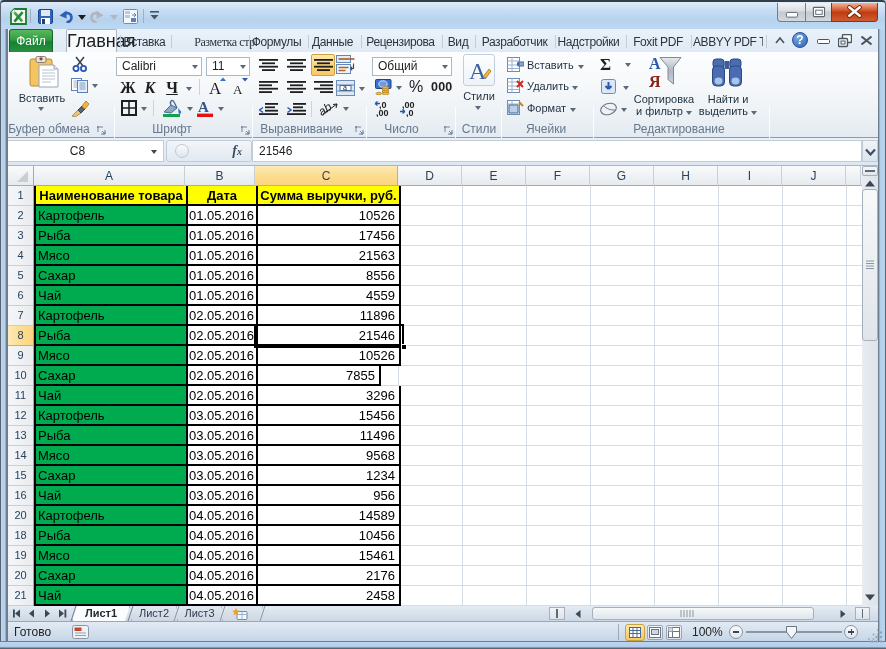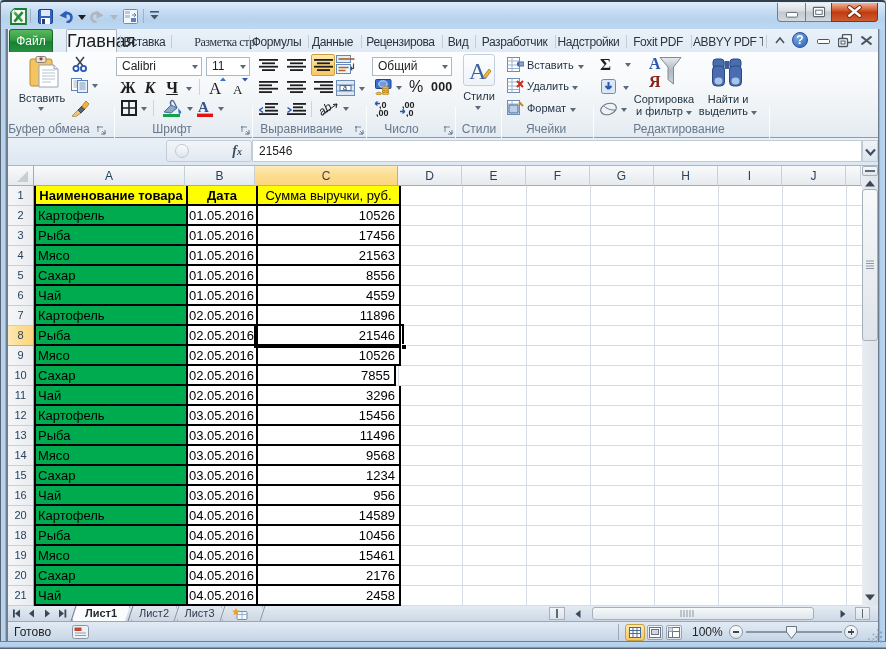--- a/index.html
+++ b/index.html
@@ -485,39 +485,40 @@
       </g>
 <rect x="12.5" y="5" width="5" height="8" fill="#3c5c94"></rect>
 <ellipse cx="6.5" cy="25" rx="4" ry="3.4" fill="#a8c4e8"></ellipse>
 <ellipse cx="23.5" cy="25" rx="4" ry="3.4" fill="#a8c4e8"></ellipse>
     </svg>
     <div class="rbtxt" style="left:685px;top:41px;width:86px;text-align:center;">Найти и</div>
     <div class="rbtxt" style="left:685px;top:53px;width:86px;text-align:center;">выделить <span class="dar" style="position:static;display:inline-block;"></span></div>
   </div>
 
 <div class="abs" id="fbar">
+  <div id="namebox">C8<span style="position:absolute;right:6px;top:9px;width:0;height:0;border-left:3.5px solid transparent;border-right:3.5px solid transparent;border-top:4px solid #444;"></span></div>
   <div id="fxzone">
       <span style="position:absolute;left:8px;top:3px;width:14px;height:14px;border-radius:7px;background:linear-gradient(#fafbfc,#dfe6ec);border:1px solid #c0c9d2;"></span>
       <span style="position:absolute;right:9px;top:2px;font-size:14px;font-style:italic;font-family:'Liberation Serif',serif;color:#3c4c5c;font-weight:bold;">f<span style="font-size:10px;">x</span></span>
     </div>
   <div id="fcontent">21546</div>
   <div id="fdrop">
       <svg style="position:absolute;left:2px;top:7px;" width="11" height="8" viewBox="0 0 11 8">
         <path d="M1 1.5 L5.5 6.5 L10 1.5" fill="none" stroke="#3e4e5e" stroke-width="2.2"></path>
       </svg>
     </div>
 </div>
 
 <div class="abs" id="gridwrap">
   <div id="cells">
       <div class="gridlines"></div>
       <div id="tbl">
         <div class="cell" style="left:0;top:0;width:152px;background:#ffff00;border-bottom:2px solid #000;border-left:2px solid #000;font-weight:bold;text-align:center;">Наименование товара</div>
         <div class="cell" style="left:152px;top:0;width:70px;background:#ffff00;border-bottom:2px solid #000;border-left:2px solid #000;font-weight:bold;text-align:center;">Дата</div>
-        <div class="cell" style="left:222px;top:0;width:145px;background:#ffff00;border-bottom:2px solid #000;border-left:2px solid #000;border-right:2px solid #000;font-weight:normal;text-align:center;">Сумма выручки, руб.</div>
+        <div class="cell" style="left:222px;top:0;width:145px;background:#ffff00;border-bottom:2px solid #000;border-left:2px solid #000;border-right:2px solid #000;font-weight:bold;text-align:center;">Сумма выручки, руб.</div>
         <div class="cell" style="left:0;top:20px;width:152px;background:#00ab50;border-bottom:2px solid #000;border-left:2px solid #000;padding-left:2px;">Картофель</div>
         <div class="cell" style="left:152px;top:20px;width:70px;background:#fff;border-bottom:2px solid #000;border-left:2px solid #000;text-align:right;padding-right:2px;">01.05.2016</div>
         <div class="cell" style="left:222px;top:20px;width:145px;background:#fff;border-bottom:2px solid #000;border-left:2px solid #000;border-right:2px solid #000;text-align:right;padding-right:4px;">10526</div>
         <div class="cell" style="left:0;top:40px;width:152px;background:#00ab50;border-bottom:2px solid #000;border-left:2px solid #000;padding-left:2px;">Рыба</div>
         <div class="cell" style="left:152px;top:40px;width:70px;background:#fff;border-bottom:2px solid #000;border-left:2px solid #000;text-align:right;padding-right:2px;">01.05.2016</div>
         <div class="cell" style="left:222px;top:40px;width:145px;background:#fff;border-bottom:2px solid #000;border-left:2px solid #000;border-right:2px solid #000;text-align:right;padding-right:4px;">17456</div>
         <div class="cell" style="left:0;top:60px;width:152px;background:#00ab50;border-bottom:2px solid #000;border-left:2px solid #000;padding-left:2px;">Мясо</div>
         <div class="cell" style="left:152px;top:60px;width:70px;background:#fff;border-bottom:2px solid #000;border-left:2px solid #000;text-align:right;padding-right:2px;">01.05.2016</div>
         <div class="cell" style="left:222px;top:60px;width:145px;background:#fff;border-bottom:2px solid #000;border-left:2px solid #000;border-right:2px solid #000;text-align:right;padding-right:4px;">21563</div>
         <div class="cell" style="left:0;top:80px;width:152px;background:#00ab50;border-bottom:2px solid #000;border-left:2px solid #000;padding-left:2px;">Сахар</div>
@@ -530,21 +531,21 @@
         <div class="cell" style="left:152px;top:120px;width:70px;background:#fff;border-bottom:2px solid #000;border-left:2px solid #000;text-align:right;padding-right:2px;">02.05.2016</div>
         <div class="cell" style="left:222px;top:120px;width:145px;background:#fff;border-bottom:2px solid #000;border-left:2px solid #000;border-right:2px solid #000;text-align:right;padding-right:4px;">11896</div>
         <div class="cell" style="left:0;top:140px;width:152px;background:#00ab50;border-bottom:2px solid #000;border-left:2px solid #000;padding-left:2px;">Рыба</div>
         <div class="cell" style="left:152px;top:140px;width:70px;background:#fff;border-bottom:2px solid #000;border-left:2px solid #000;text-align:right;padding-right:2px;">02.05.2016</div>
         <div class="cell" style="left:222px;top:140px;width:145px;background:#fff;border-bottom:2px solid #000;border-left:2px solid #000;border-right:2px solid #000;text-align:right;padding-right:4px;">21546</div>
         <div class="cell" style="left:0;top:160px;width:152px;background:#00ab50;border-bottom:2px solid #000;border-left:2px solid #000;padding-left:2px;">Мясо</div>
         <div class="cell" style="left:152px;top:160px;width:70px;background:#fff;border-bottom:2px solid #000;border-left:2px solid #000;text-align:right;padding-right:2px;">02.05.2016</div>
         <div class="cell" style="left:222px;top:160px;width:145px;background:#fff;border-bottom:2px solid #000;border-left:2px solid #000;border-right:2px solid #000;text-align:right;padding-right:4px;">10526</div>
         <div class="cell" style="left:0;top:180px;width:152px;background:#00ab50;border-bottom:2px solid #000;border-left:2px solid #000;padding-left:2px;">Сахар</div>
         <div class="cell" style="left:152px;top:180px;width:70px;background:#fff;border-bottom:2px solid #000;border-left:2px solid #000;text-align:right;padding-right:2px;">02.05.2016</div>
-        <div class="cell" style="left:222px;top:180px;width:140px;background:#fff;border-bottom:2px solid #000;border-left:2px solid #000;border-right:2px solid #000;text-align:right;padding-right:4px;">7855</div>
+        <div class="cell" style="left:222px;top:180px;width:125px;background:#fff;border-bottom:2px solid #000;border-left:2px solid #000;border-right:2px solid #000;text-align:right;padding-right:4px;">7855</div>
         <div class="cell" style="left:0;top:200px;width:152px;background:#00ab50;border-bottom:2px solid #000;border-left:2px solid #000;padding-left:2px;">Чай</div>
         <div class="cell" style="left:152px;top:200px;width:70px;background:#fff;border-bottom:2px solid #000;border-left:2px solid #000;text-align:right;padding-right:2px;">02.05.2016</div>
         <div class="cell" style="left:222px;top:200px;width:145px;background:#fff;border-bottom:2px solid #000;border-left:2px solid #000;border-right:2px solid #000;text-align:right;padding-right:4px;">3296</div>
         <div class="cell" style="left:0;top:220px;width:152px;background:#00ab50;border-bottom:2px solid #000;border-left:2px solid #000;padding-left:2px;">Картофель</div>
         <div class="cell" style="left:152px;top:220px;width:70px;background:#fff;border-bottom:2px solid #000;border-left:2px solid #000;text-align:right;padding-right:2px;">03.05.2016</div>
         <div class="cell" style="left:222px;top:220px;width:145px;background:#fff;border-bottom:2px solid #000;border-left:2px solid #000;border-right:2px solid #000;text-align:right;padding-right:4px;">15456</div>
         <div class="cell" style="left:0;top:240px;width:152px;background:#00ab50;border-bottom:2px solid #000;border-left:2px solid #000;padding-left:2px;">Рыба</div>
         <div class="cell" style="left:152px;top:240px;width:70px;background:#fff;border-bottom:2px solid #000;border-left:2px solid #000;text-align:right;padding-right:2px;">03.05.2016</div>
         <div class="cell" style="left:222px;top:240px;width:145px;background:#fff;border-bottom:2px solid #000;border-left:2px solid #000;border-right:2px solid #000;text-align:right;padding-right:4px;">11496</div>
         <div class="cell" style="left:0;top:260px;width:152px;background:#00ab50;border-bottom:2px solid #000;border-left:2px solid #000;padding-left:2px;">Мясо</div>

